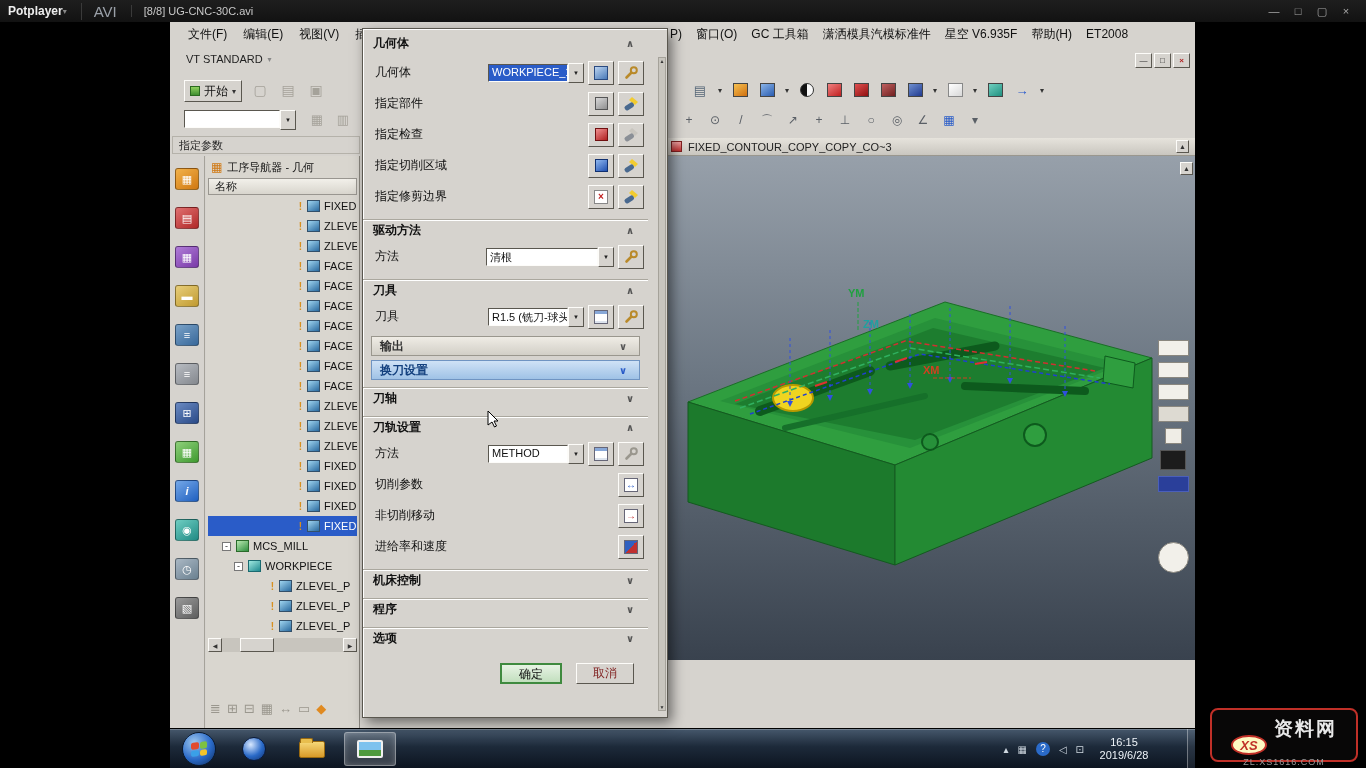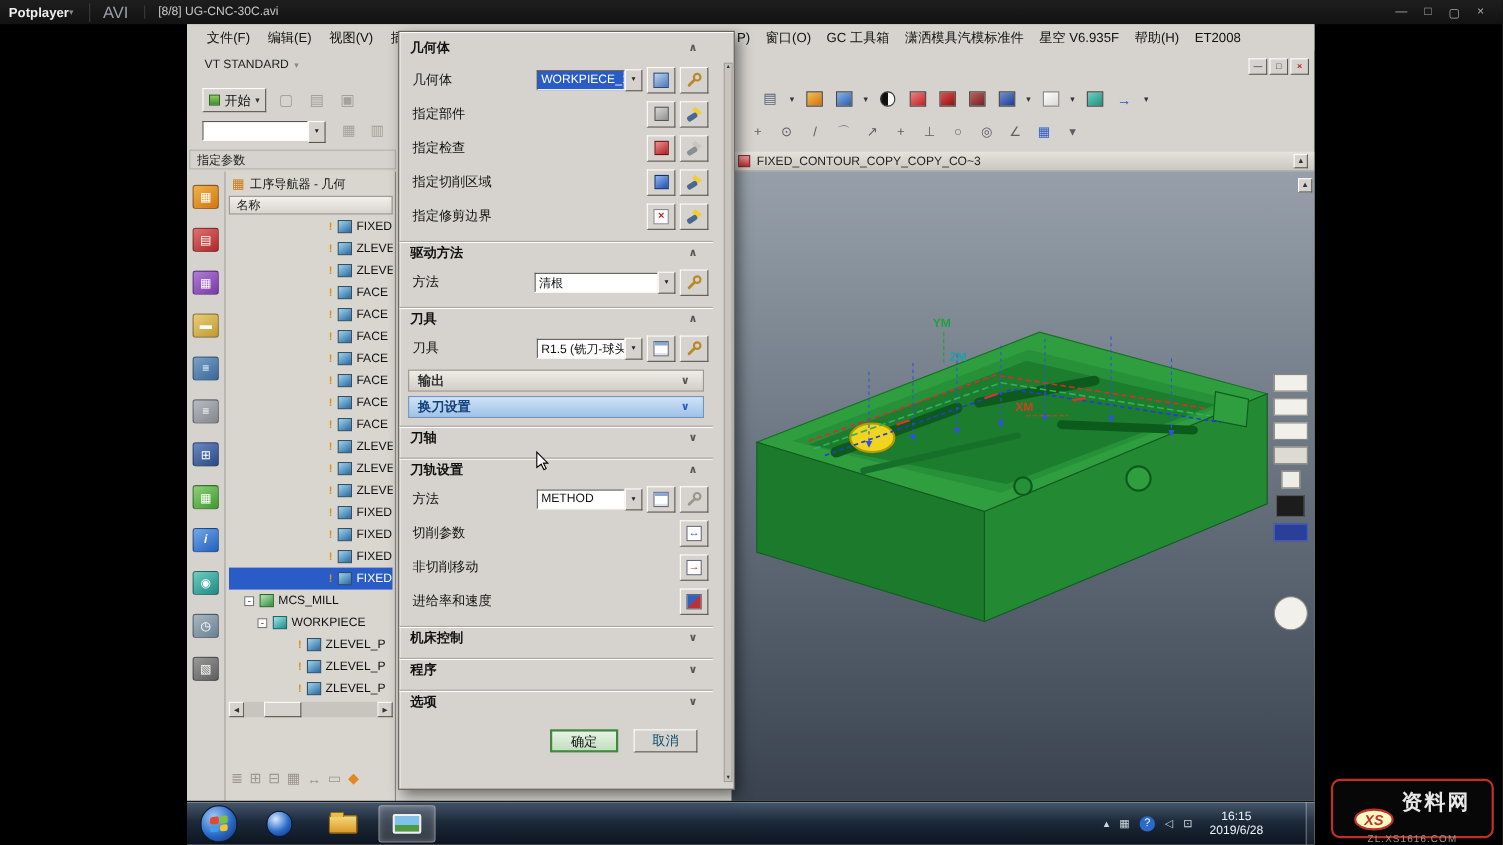--- a/index.html
+++ b/index.html
@@ -141,25 +141,25 @@
   .ic-feed{width:14px;height:14px;border:1px solid #667;background:linear-gradient(135deg,#3060c0 50%,#c03030 50%);}
   svg.wr path,svg.wr circle{stroke:#b98a2a;}
   svg.wr.gray path,svg.w r.gray circle{stroke:#9a978e;}
   svg.wr.gray path,svg.wr.gray circle{stroke:#9a978e;}
   svg.fl.gray polygon{fill:#c8c5be;}
   svg.fl.gray rect{fill:#8a8f96;}
   .subbar{height:20px;margin:4px 8px 0;display:flex;align-items:center;padding:0 8px;border:1px solid #9a978e;background:linear-gradient(#efece5,#d2cfc7);font-weight:bold;color:#333;font-size:12px;}
   .subbar.chg{background:linear-gradient(#cfe2f6,#9fc2e6);border-color:#6f94c2;color:#13407e;}
   .dbtns{margin-top:14px;display:flex;justify-content:flex-end;gap:14px;padding-right:14px;}
   .okbtn{width:62px;height:21px;background:linear-gradient(#e7f3e4,#c2dfbe);border:2px solid #3f8a3f;font-size:12px;color:#111;}
-  .cancelbtn{width:58px;height:21px;font-size:12px;color:#0c4a6e;}
+  .cancelbtn{width:58px;height:21px;font-size:12px;color:#7f1d1d;}
   .dscroll{position:absolute;right:1px;top:28px;bottom:6px;width:8px;background:#c8c5be;border:1px solid #a5a29a;display:flex;flex-direction:column;justify-content:space-between;align-items:center;font-size:5px;color:#333;}
 
   
-  .gview{position:absolute;left:495px;top:134px;width:530px;height:572px;background:linear-gradient(180deg,#97a0aa 0%,#6b7682 45%,#39424e 100%);overflow:hidden;}
+  .gview{position:absolute;left:495px;top:134px;width:530px;height:504px;background:linear-gradient(180deg,#97a0aa 0%,#6b7682 45%,#39424e 100%);overflow:hidden;}
   .modelsvg{position:absolute;left:0;top:0;}
   .vcol{position:absolute;right:2px;top:6px;width:13px;height:13px;font-size:7px;display:flex;align-items:center;justify-content:center;color:#333;}
   .sidebtns{position:absolute;right:3px;top:140px;width:38px;display:flex;flex-direction:column;align-items:center;gap:6px;}
   .sb{min-height:16px;display:flex;align-items:center;justify-content:center;font-size:10px;line-height:11px;text-align:center;white-space:pre-line;cursor:default;}
   .sb-dia1{color:#e8c020;font-size:18px;}
   .sb-dia2{color:#e08020;font-size:18px;}
   .sb-red{width:31px;background:#f2f0ea;border:1px solid #8a877f;color:#c03030;font-weight:bold;padding:1px 2px;}
   .sb-plain{width:31px;background:#dddad2;border:1px solid #8a877f;color:#222;padding:1px 2px;}
   .sb-vert{width:17px;background:#efede6;border:1px solid #8a877f;color:#333;padding:2px 1px;}
   .sb-dark{width:26px;height:20px;background:#1c1c1c;border:1px solid #555;color:#888;}

